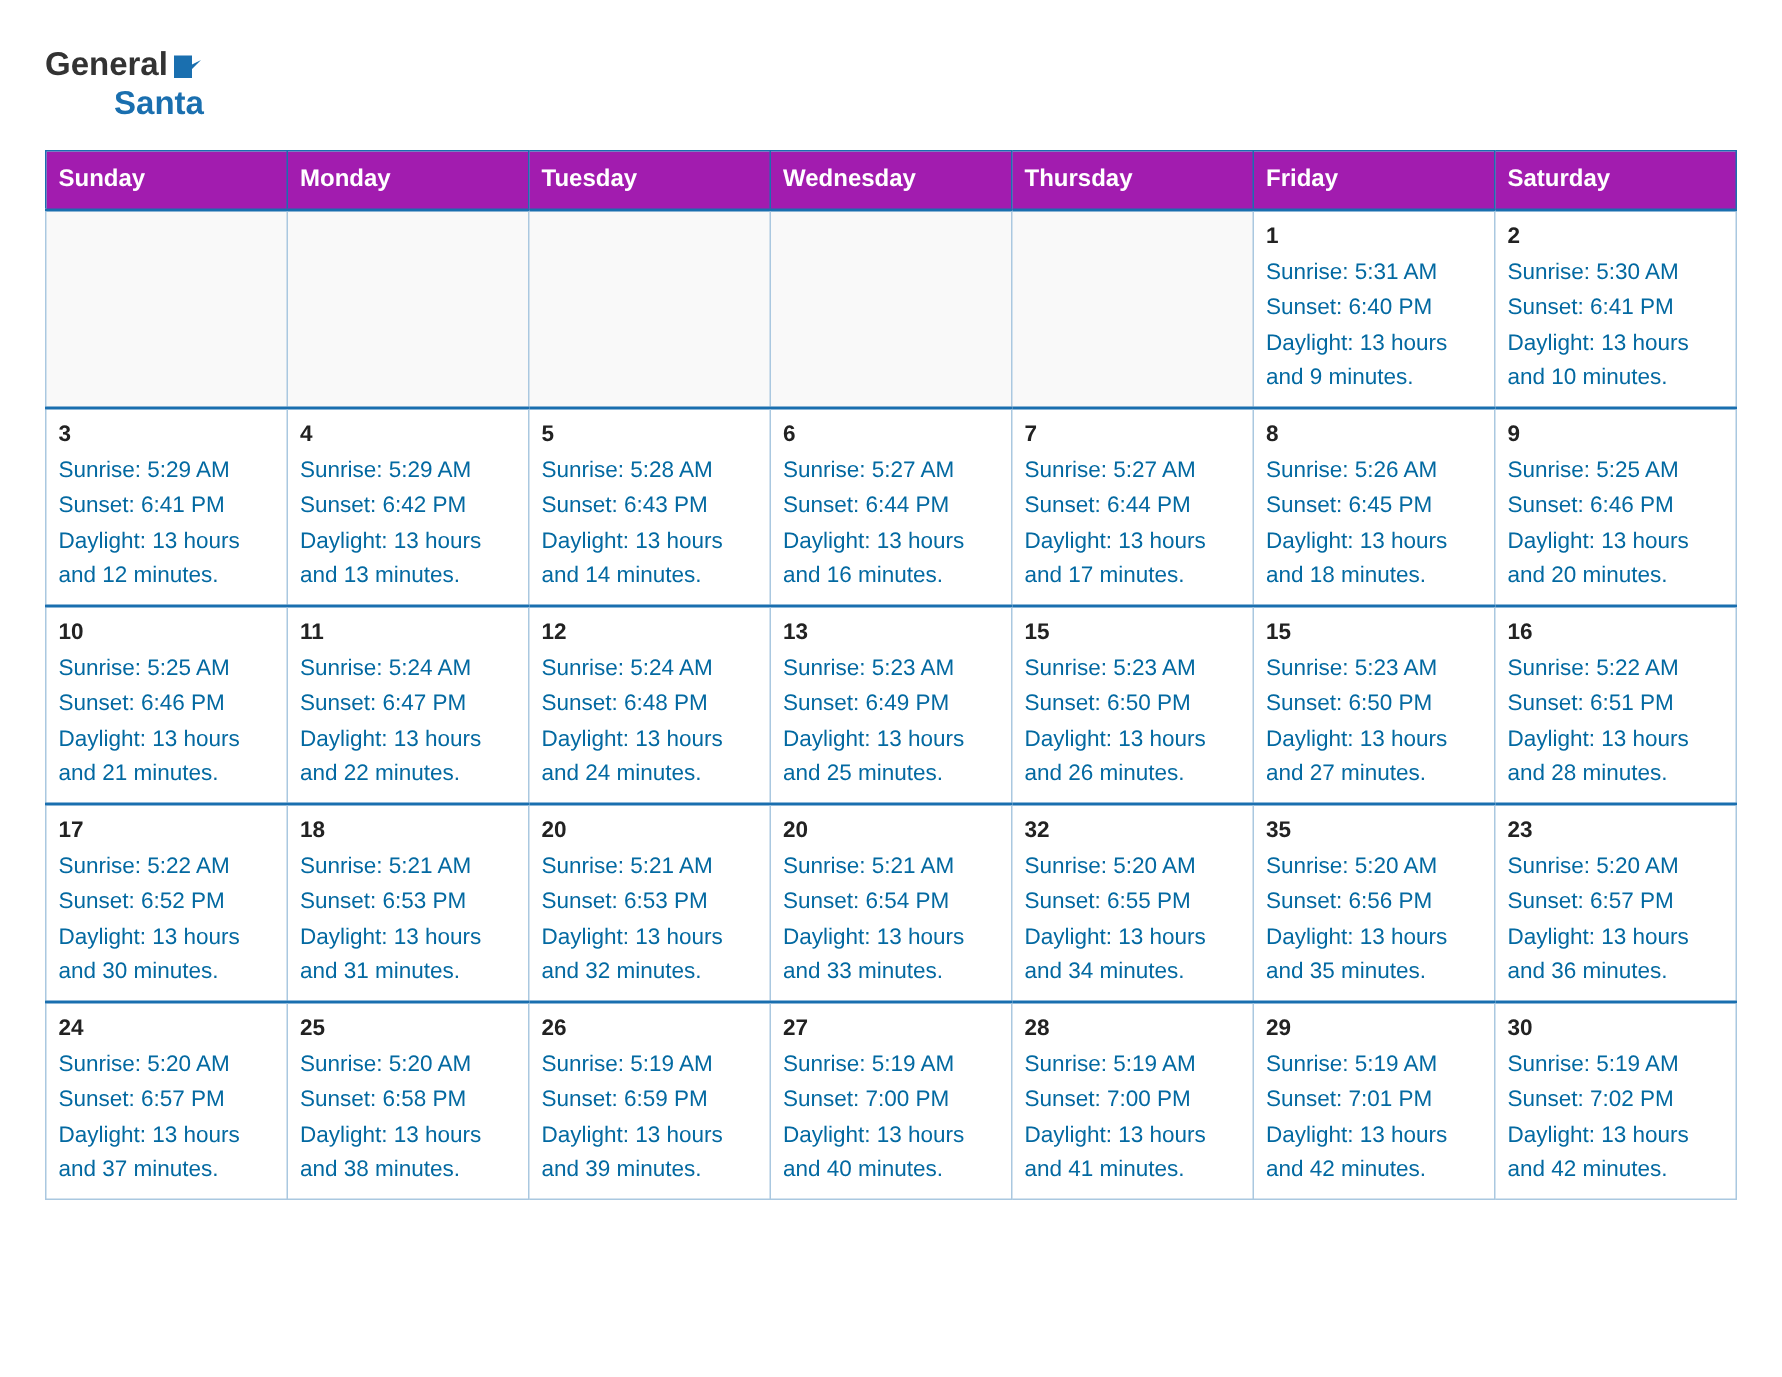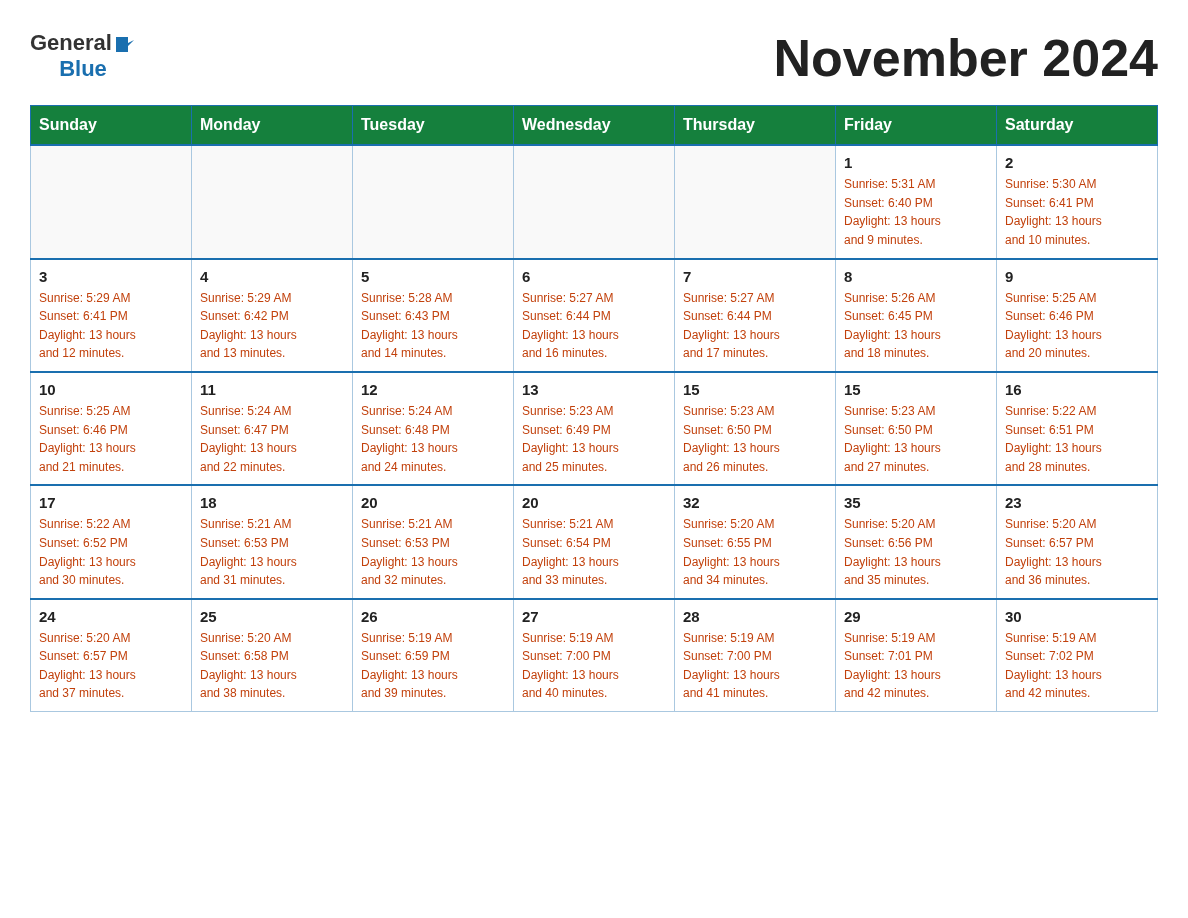--- a/index.html
+++ b/index.html
@@ -23,21 +23,21 @@
       color: #333;
     }
     .logo-text-blue {
       font-size: 22px;
       font-weight: bold;
       color: #1a6faf;
     }
     .logo-container {
       display: flex;
       flex-direction: column;
-      align-items: center;
+      align-items: flex-end;
     }
     .logo-line1 {
       display: flex;
       align-items: center;
     }
     .logo-line2 {
       display: flex;
       align-items: center;
     }
     .title-block {
@@ -53,21 +53,21 @@
       font-size: 20px;
       color: #444;
       margin-top: 4px;
     }
     .calendar {
       width: 100%;
       border-collapse: collapse;
       border: 1.5px solid #1a6faf;
     }
     .calendar th {
-      background-color: #15803d;
+      background-color: #a21caf;
       color: #ffffff;
       font-size: 16px;
       font-weight: bold;
       padding: 10px 8px;
       text-align: left;
       border: 1px solid #1a6faf;
     }
     .calendar td {
       vertical-align: top;
       padding: 8px 8px 8px 8px;
@@ -77,22 +77,22 @@
       font-size: 13px;
       color: #333;
     }
     .day-number {
       font-size: 15px;
       font-weight: bold;
       color: #222;
       margin-bottom: 4px;
     }
     .day-info {
-      font-size: 12px;
-      color: #c2410c;
+      font-size: 15px;
+      color: #0369a1;
       line-height: 1.55;
     }
     .empty-cell {
       background: #f9f9f9;
     }
     .week-row td {
       border-top: 2px solid #1a6faf;
     }
   </style>
 </head>
@@ -101,25 +101,24 @@
 <div class="header">
   <div class="logo-container">
     <div class="logo-line1">
       <span class="logo-text-general">General</span>
 
       <svg width="22" height="22" viewBox="0 0 22 22" style="margin-left:2px;margin-top:2px;">
         <polygon points="2,4 14,4 14,10 20,7 14,13 14,19 2,19" fill="#1a6faf"></polygon>
       </svg>
     </div>
     <div class="logo-line2">
-      <span class="logo-text-blue">Blue</span>
+      <span class="logo-text-blue">Santa</span>
     </div>
   </div>
   <div class="title-block">
-    <div class="calendar-title">November 2024</div>
   </div>
 </div>
 
 <table class="calendar">
   <thead>
     <tr>
       <th>Sunday</th>
       <th>Monday</th>
       <th>Tuesday</th>
       <th>Wednesday</th>

